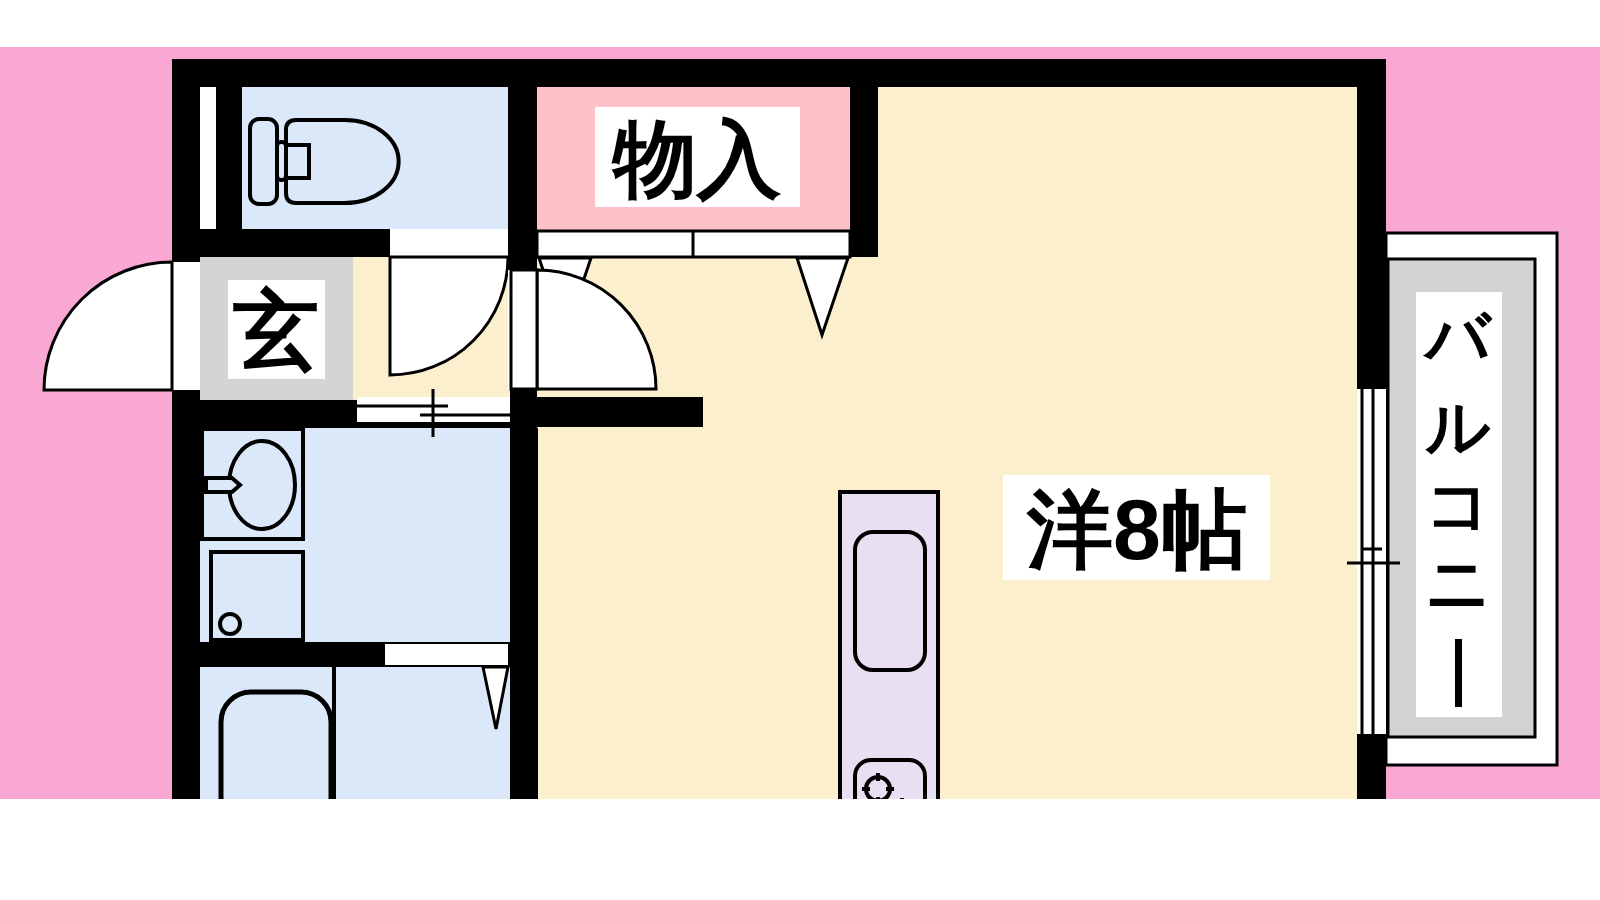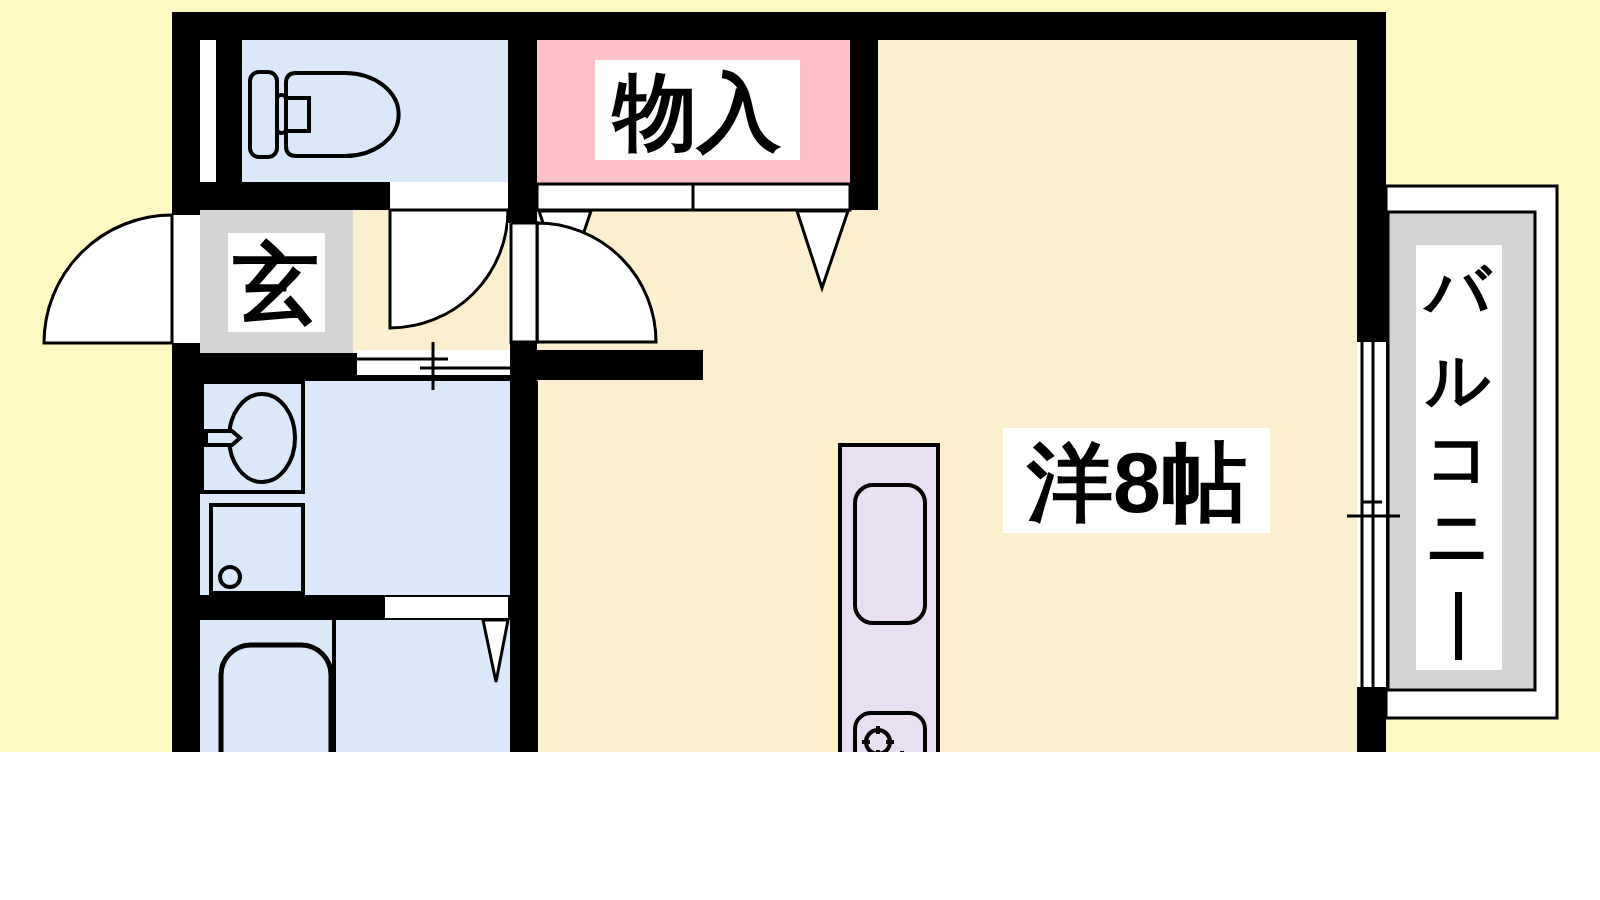--- a/index.html
+++ b/index.html
@@ -1,17 +1,17 @@
 <!DOCTYPE html>
 <html><head>
 <meta charset="utf-8">
 <style>
   html,body{margin:0;padding:0;background:#ffffff;}
-  .stage{position:relative;width:1600px;height:752px;background:#fef9c3;overflow:hidden;
-         font-family:"Liberation Sans","DejaVu Sans",sans-serif;}
+  .stage{position:relative;width:1600px;height:752px;background:#f9a8d4;overflow:hidden;
+         font-family:"Liberation Sans","DejaVu Sans",sans-serif;margin-top:47px;}
   svg{display:block;}
   text{font-family:"Liberation Sans","DejaVu Sans",sans-serif;font-weight:bold;fill:#000;}
 </style>
 </head>
 <body>
 
 <div class="stage">
 <svg width="1600" height="900" viewBox="0 0 1600 900">
 
   <g>

